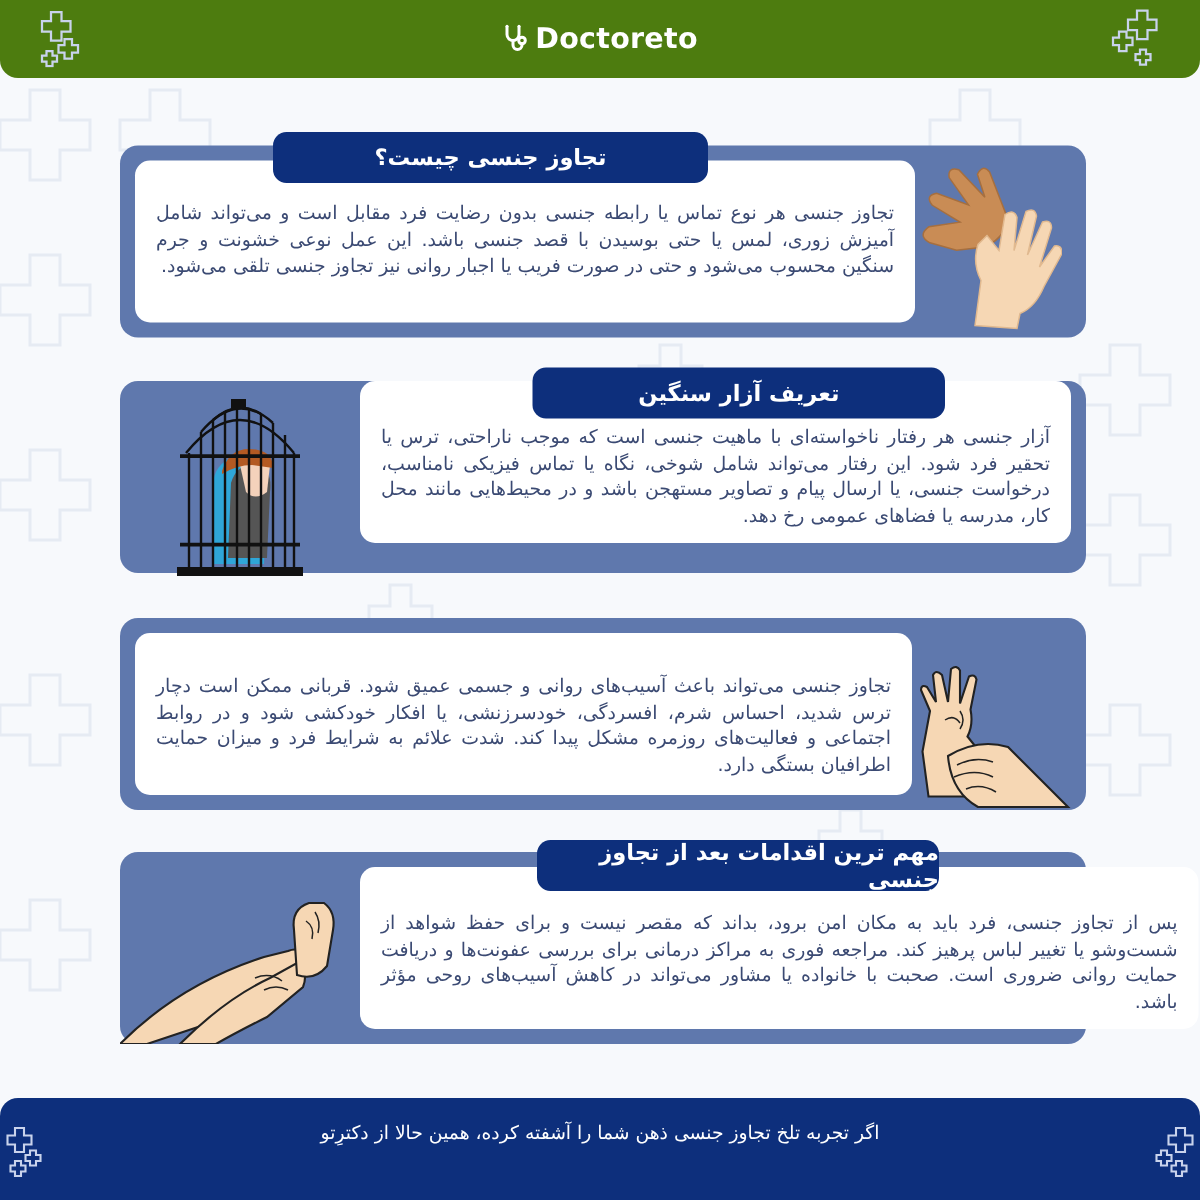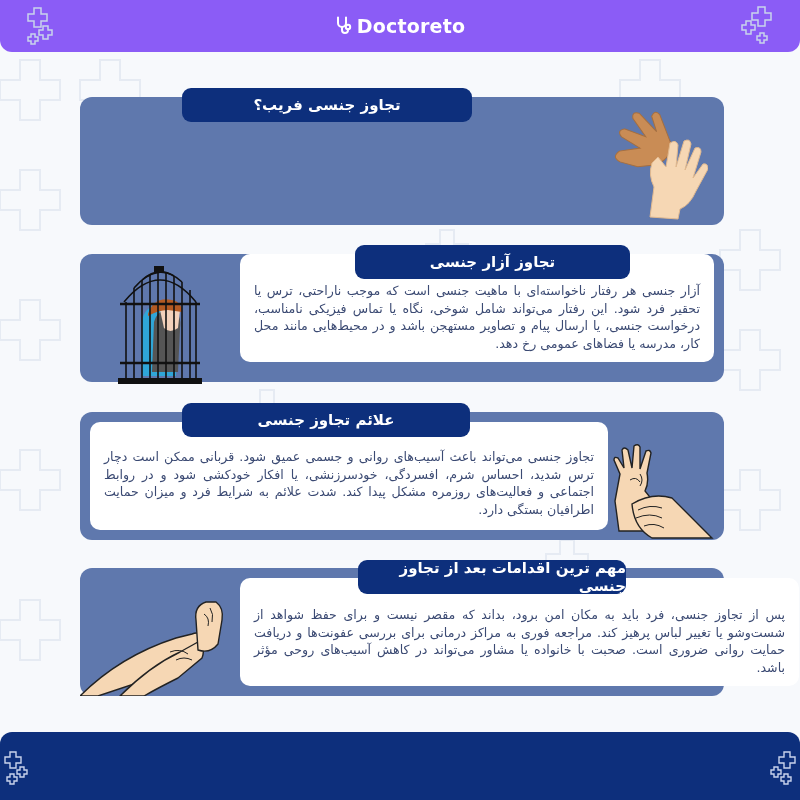--- a/index.html
+++ b/index.html
@@ -5,21 +5,21 @@
     * { box-sizing: border-box; margin: 0; padding: 0; }
     html, body { width: 800px; height: 800px; overflow: hidden; }
     body {
       position: relative;
       background: #f7f9fc;
       font-family: "DejaVu Sans", sans-serif;
     }
     .bg-pattern { position: absolute; inset: 0; z-index: 0; }
     .header {
       position: absolute; left: 0; top: 0; width: 800px; height: 52px;
-      background: #8b5cf6; border-radius: 0 0 12px 12px; z-index: 2;
+      background: #4d7c0f; border-radius: 0 0 12px 12px; z-index: 2;
       display: flex; align-items: center; justify-content: center;
     }
     .logo { display: flex; align-items: center; gap: 4px; color: #fff; }
     .logo-text { font-family: "DejaVu Sans", sans-serif; font-size: 19px; font-weight: bold; letter-spacing: 0.2px; }
     .corner-icon { position: absolute; }
     .card {
       position: absolute; left: 80px; width: 644px; height: 128px;
       background: #5f78ad; border-radius: 12px; z-index: 1;
     }
     .panel {
@@ -86,22 +86,25 @@
   <svg class="corner-icon" style="right:26px;top:5px" width="34" height="40" viewBox="0 0 34 40">
     <g fill="none" stroke="#c9d3ec" stroke-width="1.5">
       <path d="M20 2h7v6h6v7h-6v6h-7v-6h-6v-7h6z" transform="translate(-2,0)"></path>
       <path d="M6 16h5v4h4v5h-4v4h-5v-4h-4v-5h4z"></path>
       <path d="M20 28h4v3h3v4h-3v3h-4v-3h-3v-4h3z"></path>
     </g>
   </svg>
 </div>
 
 <div class="card" style="top:97px;">
+  <div class="panel" style="left:10px;top:10px;width:520px;height:108px;padding-top:26px;">
+    <span>تجاوز جنسی هر نوع تماس یا رابطه جنسی بدون رضایت فرد مقابل است و می‌تواند شامل آمیزش زوری، لمس یا حتی بوسیدن با قصد جنسی باشد. این عمل نوعی خشونت و جرم سنگین محسوب می‌شود و حتی در صورت فریب یا اجبار روانی نیز تجاوز جنسی تلقی می‌شود.</span>
+  </div>
   <div class="title-pill" style="left:102px;top:-9px;width:290px;">
-    <span>تجاوز جنسی فریب؟</span>
+    <span>تجاوز جنسی چیست؟</span>
   </div>
   <svg class="illus" style="left:528px;top:14px" width="100" height="110" viewBox="0 0 100 110">
     <g transform="rotate(-25 40 40)">
       <path d="M10 38 q-6 -8 4 -10 l20 6 l-12 -18 q-2 -8 6 -6 l16 16 l-4 -22 q2 -7 8 -2 l8 24 l2 -16 q6 -5 8 2 l-2 30 q-4 14 -22 14 l-18 -6 z" fill="#c98c55" stroke="#a66f3f" stroke-width="1"></path>
     </g>
     <path d="M42 106 l4 -30 q-6 -12 -2 -24 l6 -6 l8 10 l4 -24 q6 -4 8 2 l-2 22 l8 -26 q6 -3 7 3 l-6 26 l10 -22 q6 -2 6 4 l-8 26 l10 -14 q5 -1 5 5 l-12 22 q-6 14 -16 18 l-2 10 z" fill="#f6d7b4" stroke="#e1b98f" stroke-width="1"></path>
   </svg>
 </div>
 
 <div class="card" style="top:254px;">
@@ -127,30 +130,27 @@
       <path d="M16 26 q24 -28 48 -6"></path>
       <path d="M24 18 q16 -14 32 -4"></path>
     </g>
     <rect x="36" y="4" width="10" height="6" fill="#111"></rect>
     <rect x="0" y="116" width="84" height="6" fill="#111"></rect>
   </svg>
   <div class="panel" style="left:160px;top:0;width:474px;height:108px;padding-top:28px;">
     <span>آزار جنسی هر رفتار ناخواسته‌ای با ماهیت جنسی است که موجب ناراحتی، ترس یا تحقیر فرد شود. این رفتار می‌تواند شامل شوخی، نگاه یا تماس فیزیکی نامناسب، درخواست جنسی، یا ارسال پیام و تصاویر مستهجن باشد و در محیط‌هایی مانند محل کار، مدرسه یا فضاهای عمومی رخ دهد.</span>
   </div>
   <div class="title-pill" style="left:275px;top:-9px;width:275px;">
-    <span>تجاوز آزار جنسی</span>
+    <span>تعریف آزار سنگین</span>
   </div>
 </div>
 
 <div class="card" style="top:412px;">
   <div class="panel" style="left:10px;top:10px;width:518px;height:108px;padding-top:26px;">
     <span>تجاوز جنسی می‌تواند باعث آسیب‌های روانی و جسمی عمیق شود. قربانی ممکن است دچار ترس شدید، احساس شرم، افسردگی، خودسرزنشی، یا افکار خودکشی شود و در روابط اجتماعی و فعالیت‌های روزمره مشکل پیدا کند. شدت علائم به شرایط فرد و میزان حمایت اطرافیان بستگی دارد.</span>
-  </div>
-  <div class="title-pill" style="left:102px;top:-9px;width:288px;">
-    <span>علائم تجاوز جنسی</span>
   </div>
   <svg class="illus" style="left:520px;top:22px" width="124" height="106" viewBox="0 0 124 106">
     <path d="M20 40 l-6 -14 q0 -4 4 -2 l6 10 l-2 -18 q2 -4 6 0 l4 18 l2 -22 q4 -3 6 1 l0 22 l6 -18 q4 -2 5 2 l-4 20 q2 10 -2 18 l8 10 l10 30 h-44 l-4 -30 z" fill="#f6d7b4" stroke="#222" stroke-width="1.4"></path>
     <path d="M32 70 q20 -12 40 -6 l40 40 h-60 q-18 -10 -20 -34 z" fill="#f6d7b4" stroke="#222" stroke-width="1.4"></path>
     <g stroke="#222" stroke-width="1" fill="none">
       <path d="M38 76 q12 -6 24 -2"></path>
         <path d="M36 84 q14 -6 26 0"></path>
         <path d="M44 92 q10 -4 20 2"></path>
       <path d="M30 46 q6 -4 10 2"></path>
         <path d="M40 40 q4 6 0 12"></path>
@@ -179,20 +179,21 @@
 </div>
 
 <div class="footer">
   <svg class="corner-icon" style="left:4px;top:18px" width="26" height="36" viewBox="0 0 26 36">
     <g fill="none" stroke="#c9d3ec" stroke-width="1.4">
       <path d="M6 2h6v5h5v6h-5v5h-6v-5h-5v-6h5z"></path>
       <path d="M16 17h4v3h3v4h-3v3h-4v-3h-3v-4h3z"></path>
       <path d="M6 24h4v3h3v4h-3v3h-4v-3h-3v-4h3z"></path>
     </g>
   </svg>
+  <div>اگر تجربه تلخ تجاوز جنسی ذهن شما را آشفته کرده، همین حالا از دکترِتو</div>
   <svg class="corner-icon" style="right:4px;top:18px" width="26" height="36" viewBox="0 0 26 36">
     <g fill="none" stroke="#c9d3ec" stroke-width="1.4">
       <path d="M14 2h6v5h5v6h-5v5h-6v-5h-5v-6h5z"></path>
       <path d="M4 17h4v3h3v4h-3v3h-4v-3h-3v-4h3z"></path>
       <path d="M14 24h4v3h3v4h-3v3h-4v-3h-3v-4h3z"></path>
     </g>
   </svg>
 </div>
 
 </body></html>

